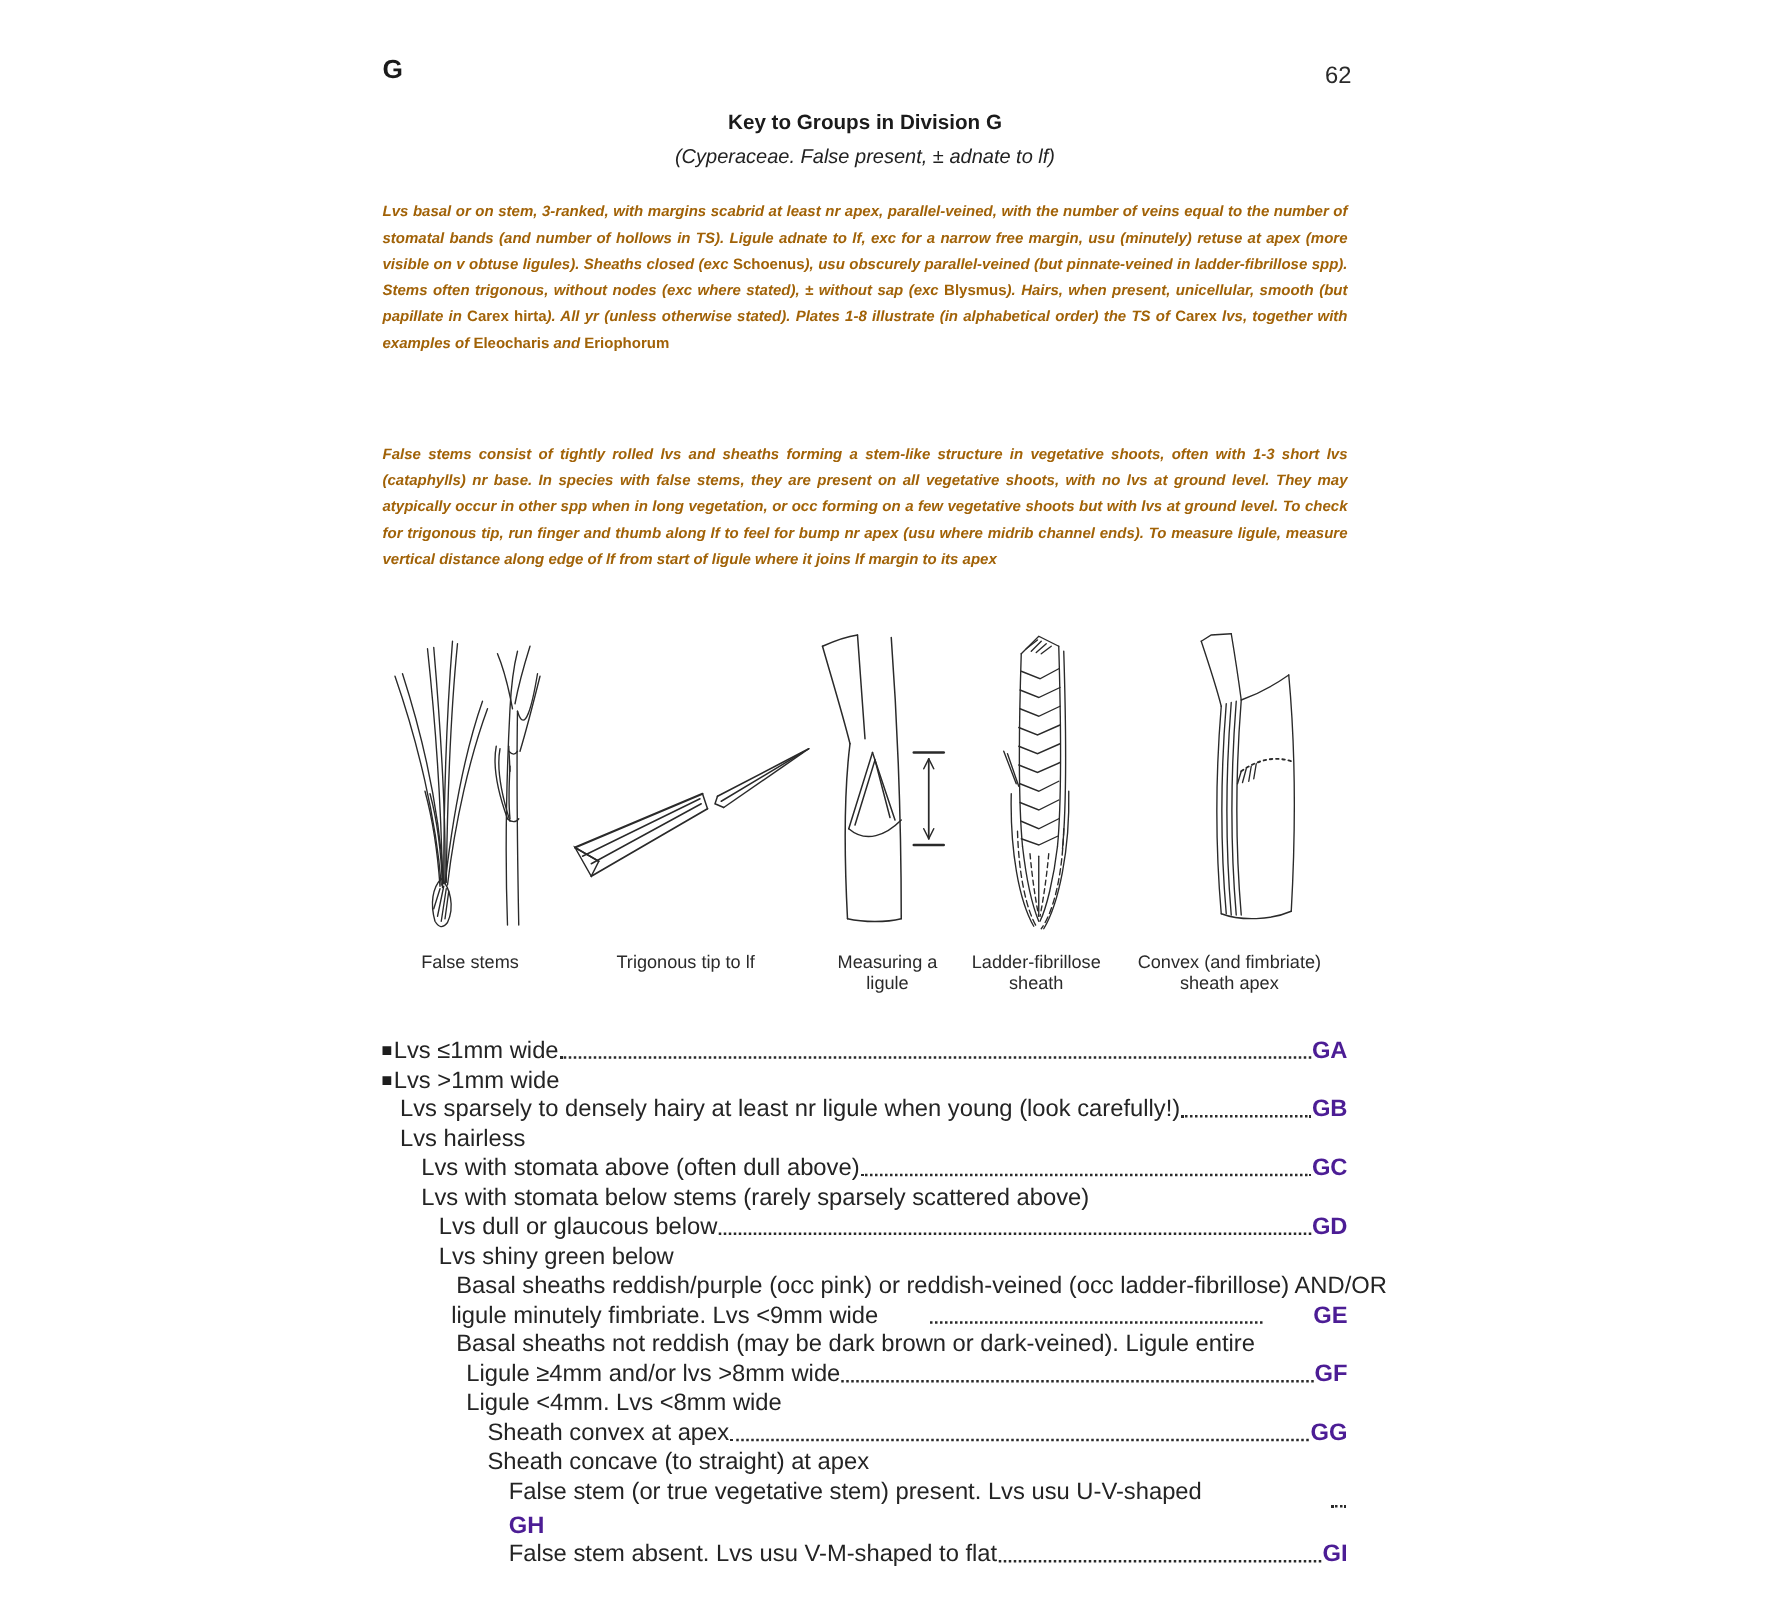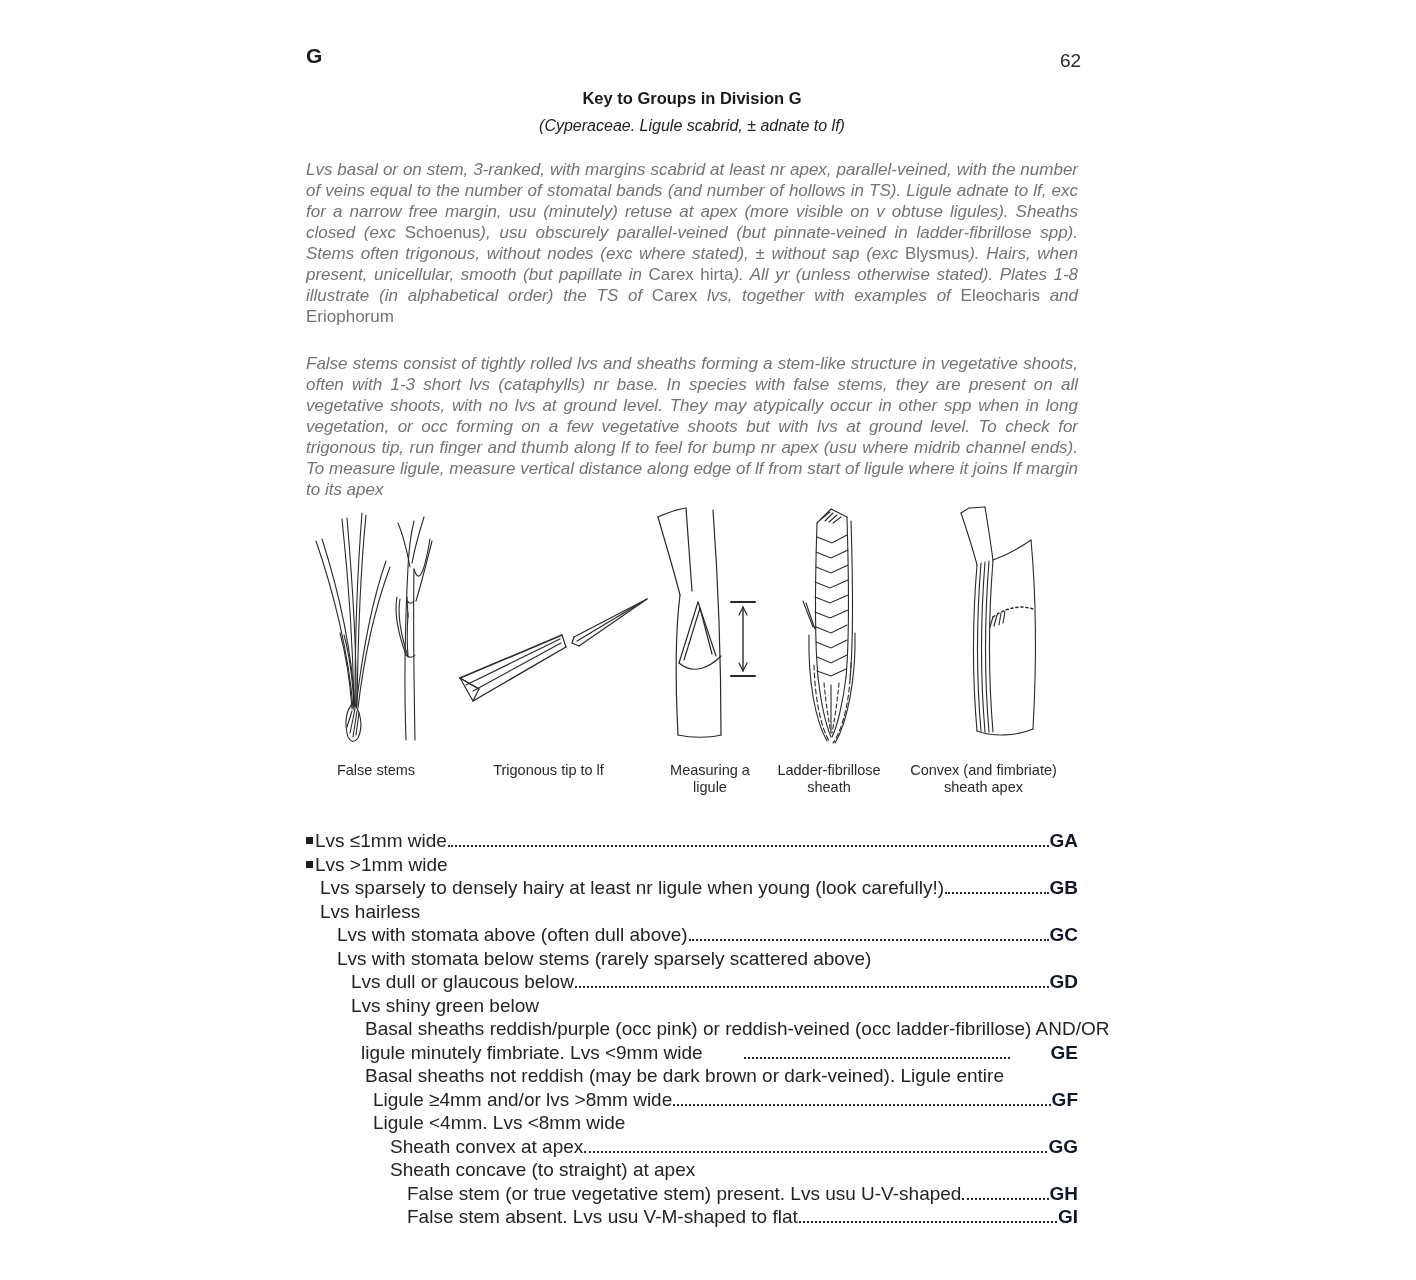--- a/index.html
+++ b/index.html
@@ -15,21 +15,21 @@
   
   .division-letter{position:absolute;left:306px;top:44px;font-size:21px;font-weight:bold;color:#1b1b1b;}
   .page-number{position:absolute;left:1060px;top:50px;font-size:19px;color:#2a2a2a;}
   
   .title-block{top:88px;text-align:center;}
   .key-title{font-size:16.5px;font-weight:bold;color:#1b1b1b;line-height:20px;}
   .key-subtitle{font-size:16px;font-style:italic;margin-top:8px;line-height:20px;}
   
   .intro-para{
     text-align:justify;
-    font-size:17px;font-style:italic;line-height:21px;color:#737373;
+    font-size:12px;font-style:italic;line-height:21px;color:#a16207;font-weight:bold;
   }
   .para1{top:159px;}
   .para2{top:353px;}
   .intro-para .up{font-style:normal;}
   
   .figures-row{top:505px;display:flex;align-items:flex-start;}
   .figure{display:flex;flex-direction:column;align-items:center;}
   .figure svg{display:block;}
   .fig-caption{
     font-size:14.5px;color:#2a2a2a;text-align:center;line-height:17px;margin-top:12px;
@@ -47,33 +47,33 @@
     margin:7px 2px 0 0;display:inline-block;
   }
   .klabel{flex:none;white-space:nowrap;}
   .leader{
     flex:1 1 auto;
     border-bottom:2px dotted #2a2a2a;
     margin:0 1px 4px 1px;
     align-self:flex-end;
     min-width:12px;
   }
-  .kcode{flex:none;font-weight:bold;color:#0f172a;}
+  .kcode{flex:none;font-weight:bold;color:#4c1d95;}
 </style>
 </head>
 <body>
 
 <div class="sheet">
 
   <div class="division-letter">G</div>
   <div class="page-number">62</div>
 
   <div class="content title-block">
     <div class="key-title">Key to Groups in Division G</div>
-    <div class="key-subtitle">(Cyperaceae. Ligule scabrid, ± adnate to lf)</div>
+    <div class="key-subtitle">(Cyperaceae. False present, ± adnate to lf)</div>
   </div>
 
   <div class="content intro-para para1"><span>Lvs basal or on stem, 3-ranked, with margins scabrid at least nr apex, parallel-veined, with the number of veins equal to the number of stomatal bands (and number of hollows in TS). Ligule adnate to lf, exc for a narrow free margin, usu (minutely) retuse at apex (more visible on v obtuse ligules). Sheaths closed (exc </span><span class="up">Schoenus</span><span>), usu obscurely parallel-veined (but pinnate-veined in ladder-fibrillose spp). Stems often trigonous, without nodes (exc where stated), ± without sap (exc </span><span class="up">Blysmus</span><span>). Hairs, when present, unicellular, smooth (but papillate in </span><span class="up">Carex hirta</span><span>). All yr (unless otherwise stated). Plates 1-8 illustrate (in alphabetical order) the TS of </span><span class="up">Carex</span><span> lvs, together with examples of </span><span class="up">Eleocharis</span><span> and </span><span class="up">Eriophorum</span></div>
 
   <div class="content intro-para para2">False stems consist of tightly rolled lvs and sheaths forming a stem-like structure in vegetative shoots, often with 1-3 short lvs (cataphylls) nr base. In species with false stems, they are present on all vegetative shoots, with no lvs at ground level. They may atypically occur in other spp when in long vegetation, or occ forming on a few vegetative shoots but with lvs at ground level. To check for trigonous tip, run finger and thumb along lf to feel for bump nr apex (usu where midrib channel ends). To measure ligule, measure vertical distance along edge of lf from start of ligule where it joins lf margin to its apex</div>
 
   <div class="content figures-row">
 
     <div class="figure" style="width:140px;">
       <svg width="140" height="245" viewBox="0 0 140 245" fill="none" stroke="#2a2a2a" stroke-width="1.1" stroke-linecap="round">
@@ -278,21 +278,21 @@
         <span class="klabel">Ligule &lt;4mm. Lvs &lt;8mm wide</span>
       </div>
       <div class="key-row" style="padding-left: 84px;">
         <span class="klabel">Sheath convex at apex</span>
         <span class="leader"></span>
         <span class="kcode">GG</span>
       </div>
       <div class="key-row" style="padding-left: 84px;">
         <span class="klabel">Sheath concave (to straight) at apex</span>
       </div>
-      <div class="key-row" style="padding-left: 101px;">
+      <div class="key-row" style="padding-left: 101px; flex-direction: column;">
         <span class="klabel">False stem (or true vegetative stem) present. Lvs usu U-V-shaped</span>
         <span class="leader"></span>
         <span class="kcode">GH</span>
       </div>
       <div class="key-row" style="padding-left: 101px;">
         <span class="klabel">False stem absent. Lvs usu V-M-shaped to flat</span>
         <span class="leader"></span>
         <span class="kcode">GI</span>
       </div>
     </div>

